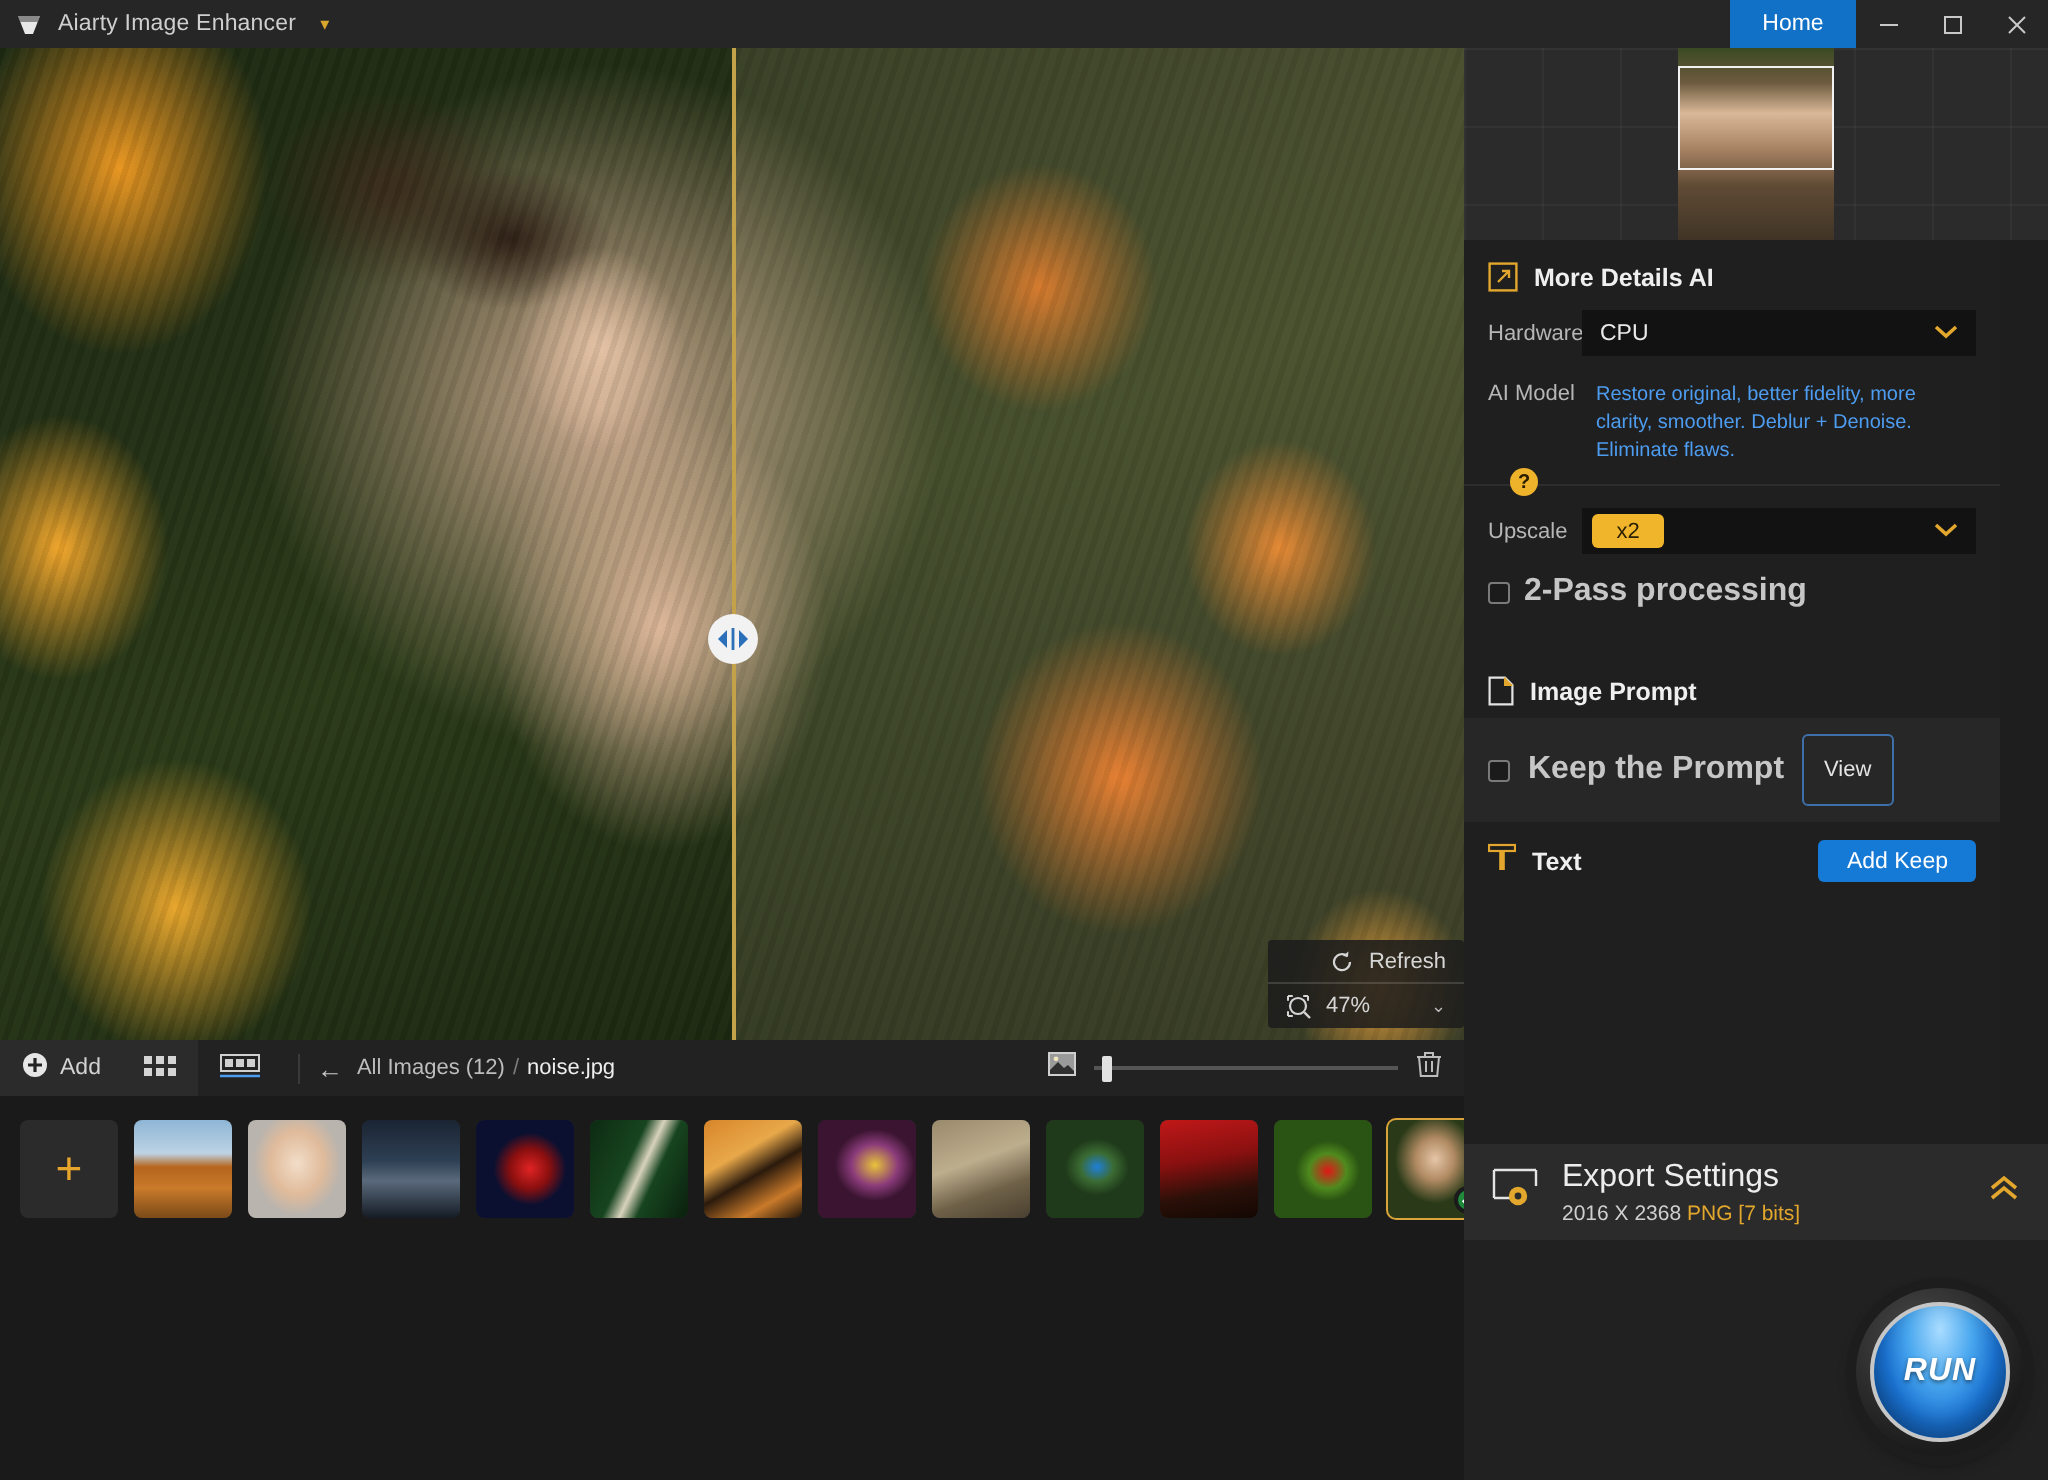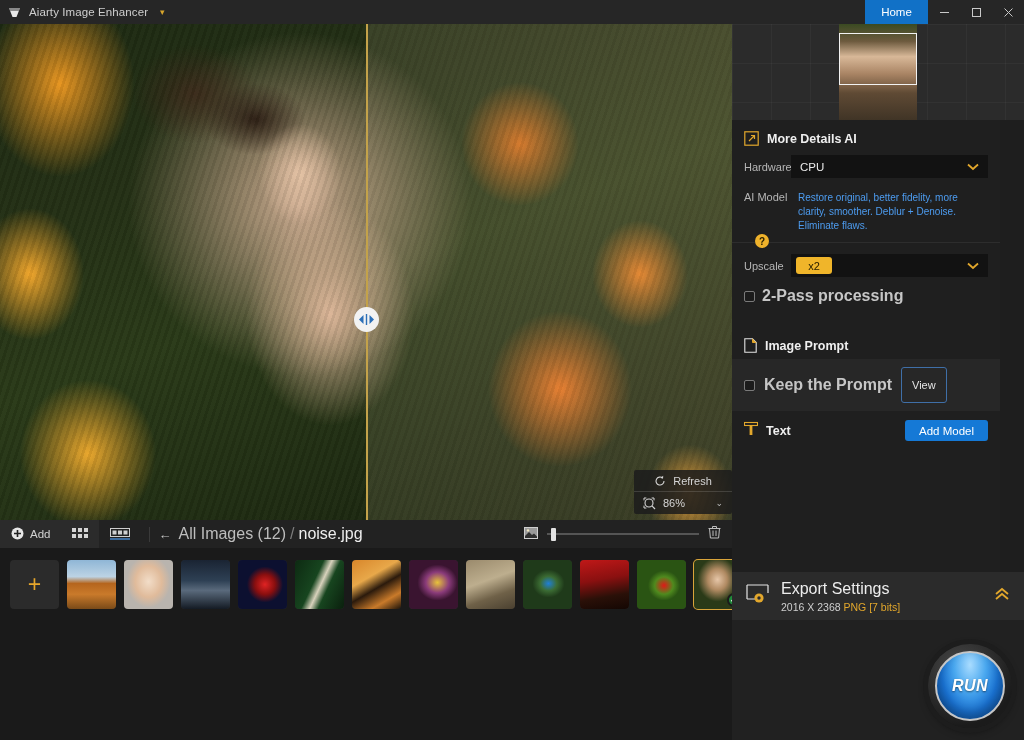--- a/index.html
+++ b/index.html
@@ -116,38 +116,38 @@
 
   
   .hud{
     position:absolute; right:0px; bottom:6px; width:98px;
     background:rgba(28,28,28,.86); border-radius:2px;
     font-size:11px; color:#d5d5d5;
   }
   .hud-row{
     height:22px; display:flex; align-items:center; gap:7px; padding:0 9px;
   }
-  .hud-row.top{ border-bottom:1px solid rgba(255,255,255,.14); justify-content:center; }
+  .hud-row.top{ border-bottom:1px solid rgba(255,255,255,.14); justify-content:flex-end; }
   .hud svg{ display:block; }
   .hud-caret{ margin-left:auto; font-size:9px; color:#bdbdbd; }
 
   
   .ftoolbar{
     position:relative; width:732px; height:28px; background:#222222;
     display:flex; align-items:center;
   }
   .tb-item{
     height:28px; display:flex; align-items:center; gap:6px;
     padding:0 11px; font-size:11.5px; color:#d2d2d2;
   }
   .tb-item.add{ background:#2b2b2b; }
   .tb-item.grid{ background:#2b2b2b; }
   .tb-item.single{ background:#222; }
   .tb-sep{ width:1px; height:15px; background:#3a3a3a; margin:0 8px; }
-  .crumb{ font-size:16px; color:#bdbdbd; }
+  .crumb{ font-size:11px; color:#bdbdbd; }
   .crumb .slash{ color:#7d7d7d; margin:0 4px; }
   .crumb .file{ color:#ededed; }
   .tb-right{ margin-left:auto; display:flex; align-items:center; gap:9px; padding-right:11px; }
   .zoomslider{ position:relative; width:152px; height:10px; display:flex; align-items:center; }
   .zs-track{ position:absolute; left:0; right:0; height:1.5px; background:#555; }
   .zs-knob{ position:absolute; left:4px; width:5px; height:13px; background:#e2e2e2; border-radius:1px; }
 
   
   .filmstrip{
     position:relative; width:732px; height:169px; background:#1a1a1a;
@@ -369,21 +369,21 @@
           <span>Refresh</span>
         </div>
         <div class="hud-row">
           <span>
             <svg width="13" height="13" viewBox="0 0 13 13">
               <circle cx="6" cy="6" r="4" fill="none" stroke="#d5d5d5" stroke-width="1.1"></circle>
               <path d="M9.2 9.2 L12 12" stroke="#d5d5d5" stroke-width="1.2"></path>
               <path d="M1 1 L3.4 1 M1 1 L1 3.4 M11 1 L8.6 1 M11 1 L11 3.4 M1 11 L3.4 11 M1 11 L1 8.6" stroke="#d5d5d5" stroke-width="1"></path>
             </svg>
           </span>
-          <span>86%</span>
+          <span>47%</span>
           <span class="hud-caret">⌄</span>
         </div>
       </div>
     </div>
 
     <div class="ftoolbar">
       <div class="tb-item add">
         <span>
           <svg width="13" height="13" viewBox="0 0 13 13">
             <circle cx="6.5" cy="6.5" r="6" fill="#e6e6e6"></circle>
@@ -570,21 +570,21 @@
 
     <div class="text-row">
       <span>
         <svg width="14" height="15" viewBox="0 0 14 15">
           <rect x="0.5" y="1.5" width="13" height="3" fill="none" stroke="#e2a72c" stroke-width="1.1"></rect>
           <rect x="5.6" y="4.5" width="2.8" height="9.5" fill="#e2a72c"></rect>
         </svg>
       </span>
       <span class="t">Text</span>
       <span class="sp"></span>
-      <span class="btn-blue">Add Model</span>
+      <span class="btn-blue">Add Keep</span>
     </div>
 
     <div class="export">
       <span>
         <svg width="24" height="20" viewBox="0 0 24 20">
           <path d="M1 1 L22 1 M1 1 L1 15 M1 15 L10 15 M22 1 L22 9" fill="none" stroke="#e4e4e4" stroke-width="1.2"></path>
           <circle cx="13" cy="14" r="4.6" fill="#e2a72c"></circle>
           <circle cx="13" cy="14" r="1.7" fill="#2b2b2b"></circle>
         </svg>
       </span>

